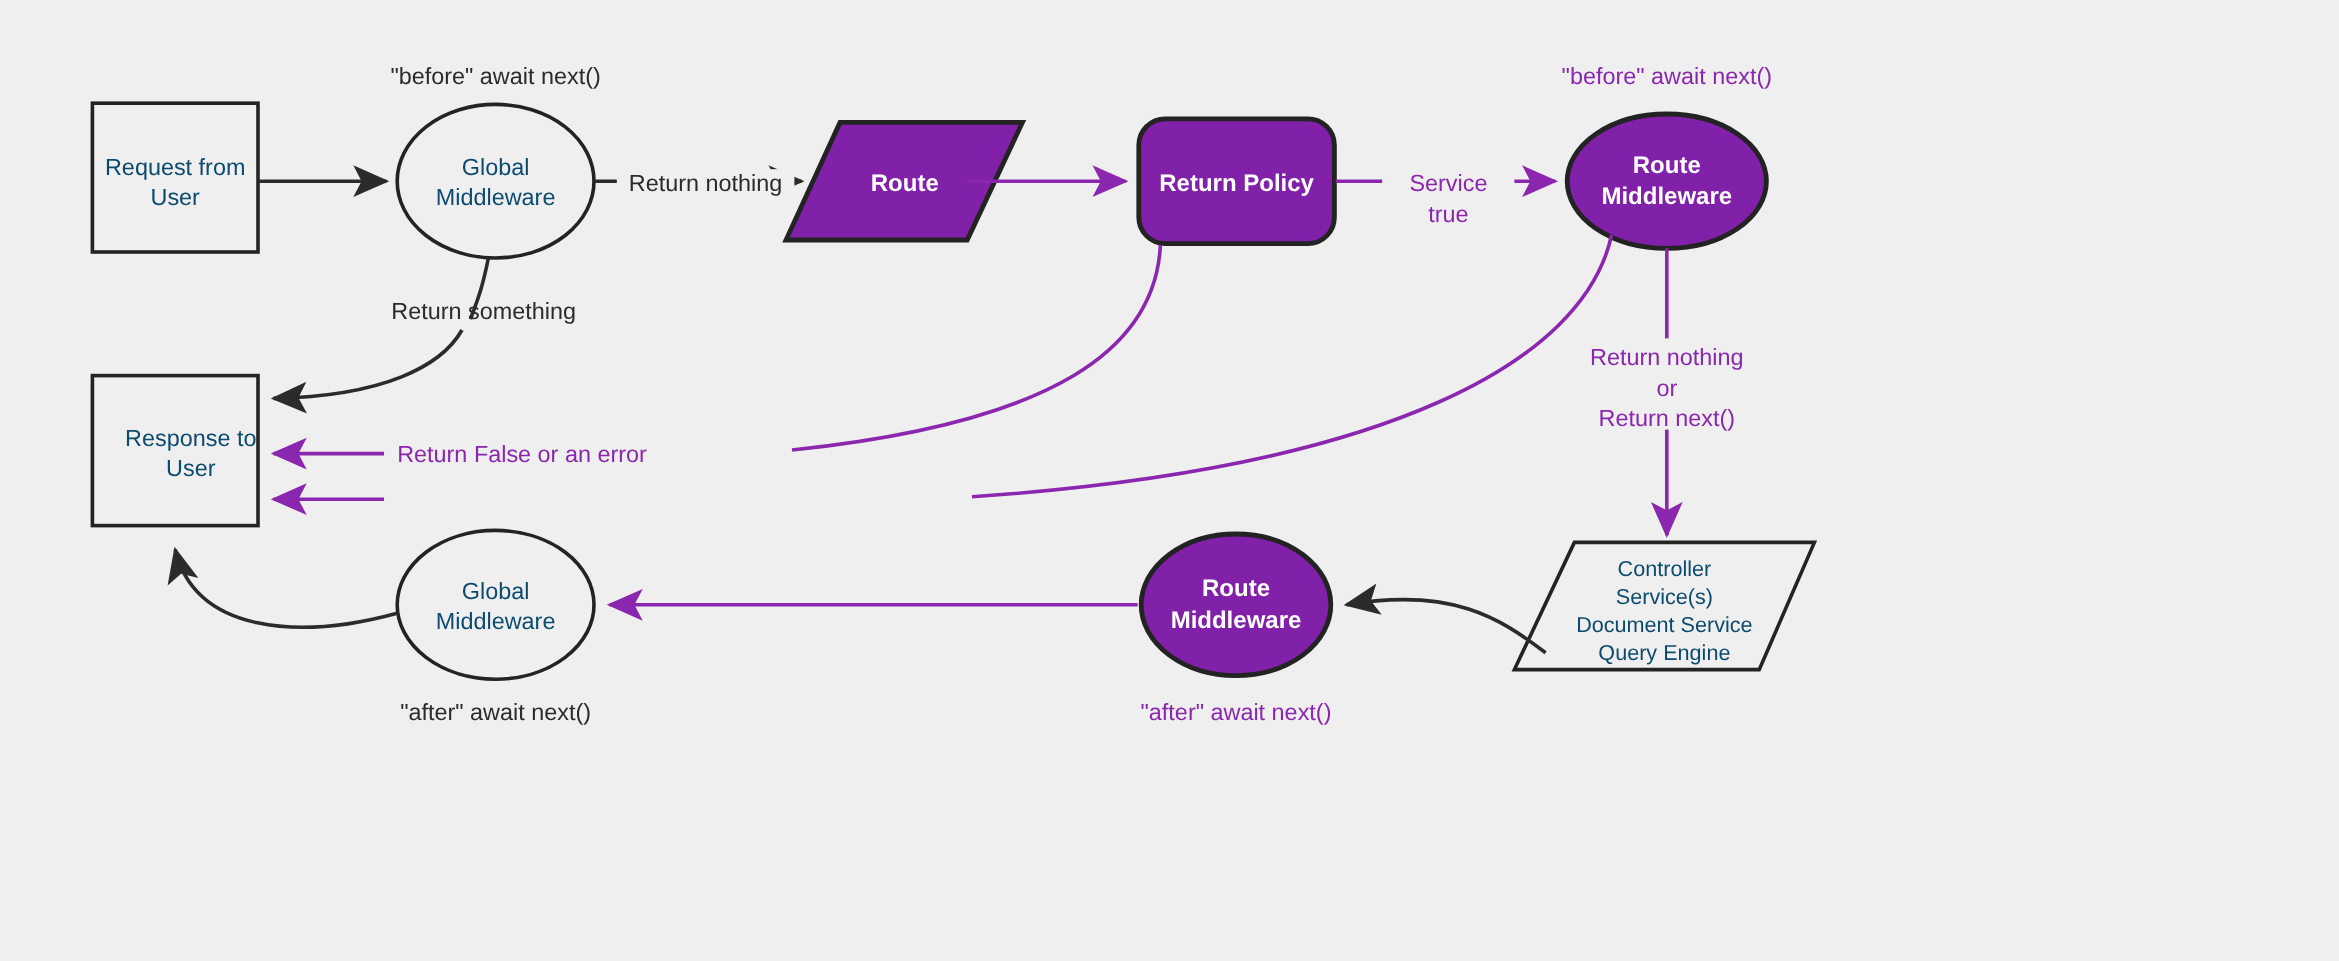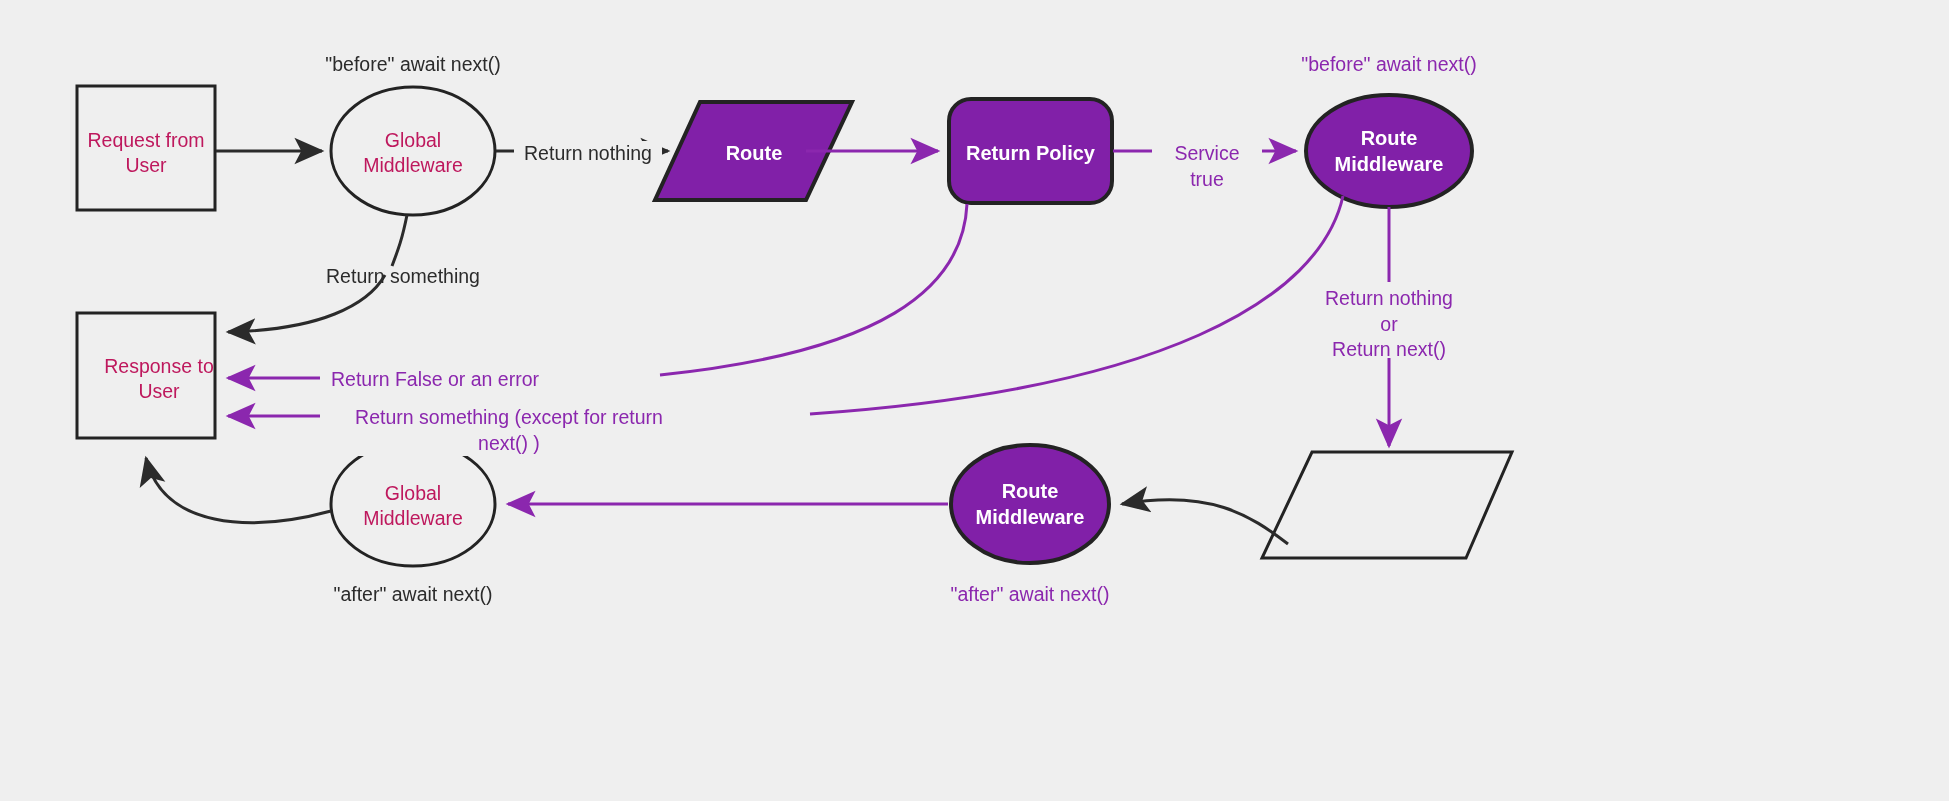--- a/index.html
+++ b/index.html
@@ -23,21 +23,21 @@
     height: 801px;
   }
   .node-label {
     position: absolute;
     text-align: center;
     line-height: 1.30;
     pointer-events: none;
     white-space: pre-line;
   }
   .dark-text {
-    color: #be185d;
+    color: #0c4a6e;
     font-size: 19.5px;
     font-weight: 400;
   }
   .white-bold {
     color: #ffffff;
     font-size: 20px;
     font-weight: bold;
   }
   .edge-label {
     position: absolute;
@@ -129,34 +129,37 @@
 
   <div class="node-label dark-text" style="left:77px; top:354px; width:164px;">Response to
 User</div>
 
   <div class="node-label dark-text" style="left:333px; top:481px; width:160px;">Global
 Middleware</div>
 
   <div class="node-label white-bold" style="left:950px; top:478px; width:160px;">Route
 Middleware</div>
 
+  <div class="node-label dark-text" style="left:1279px; top:463px; width:216px; font-size:18px;">Controller
+Service(s)
+Document Service
+Query Engine</div>
 
   <div class="edge-label lbl-dark" style="left:303px; top:52px; width:220px;">"before" await next()</div>
 
   <div class="edge-label lbl-purple" style="left:1279px; top:52px; width:220px;">"before" await next()</div>
 
-  <div class="edge-label lbl-dark" style="left:305px; top:264px; width:196px;">Return something</div>
+  <div class="edge-label lbl-dark" style="left:305px; top:248px; width:196px;">Return something</div>
 
   <div class="edge-label lbl-dark lbl-bg" style="left:514px; top:141px; width:140px;">Return nothing</div>
 
   <div class="edge-label lbl-purple lbl-bg" style="left:1152px; top:141px; width:102px;">Service true</div>
 
   <div class="edge-label lbl-purple lbl-bg" style="left:325px; top:367px; width:212px;text-align:center;">Return False or an error</div>
 
-  <div class="edge-label lbl-purple lbl-bg" style="left:325px; top:405px; width:360px;">Return something (except for return next() )</div>
 
   <div class="edge-label lbl-purple" style="left:1299px; top:286px; width:180px;">Return nothing
 or
 Return next()</div>
 
   <div class="edge-label lbl-dark" style="left:303px; top:582px; width:220px;">"after" await next()</div>
 
   <div class="edge-label lbl-purple" style="left:920px; top:582px; width:220px;">"after" await next()</div>
 
 </div>

